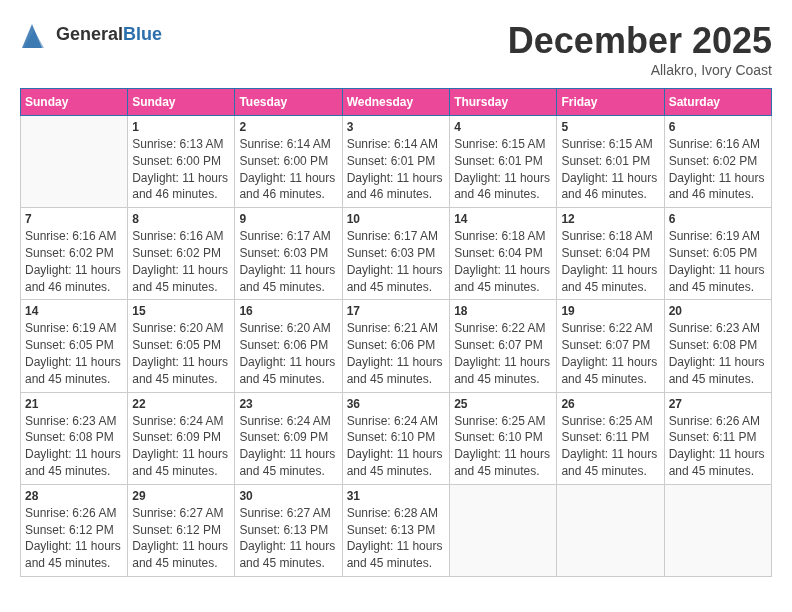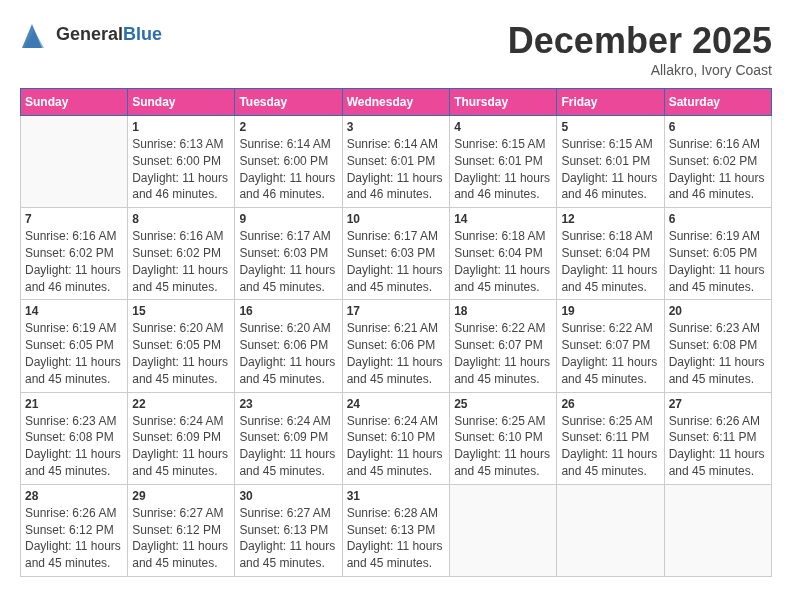--- a/index.html
+++ b/index.html
@@ -256,21 +256,21 @@
 Sunset: 6:09 PM
 Daylight: 11 hours and 45 minutes.</div>
         </td>
         <td>
           <span class="day-num">23</span>
           <div class="day-detail" style="white-space: pre-line;">Sunrise: 6:24 AM
 Sunset: 6:09 PM
 Daylight: 11 hours and 45 minutes.</div>
         </td>
         <td>
-          <span class="day-num">24</span>
+          <span class="day-num">36</span>
           <div class="day-detail" style="white-space: pre-line;">Sunrise: 6:24 AM
 Sunset: 6:10 PM
 Daylight: 11 hours and 45 minutes.</div>
         </td>
         <td>
           <span class="day-num">25</span>
           <div class="day-detail" style="white-space: pre-line;">Sunrise: 6:25 AM
 Sunset: 6:10 PM
 Daylight: 11 hours and 45 minutes.</div>
         </td>

